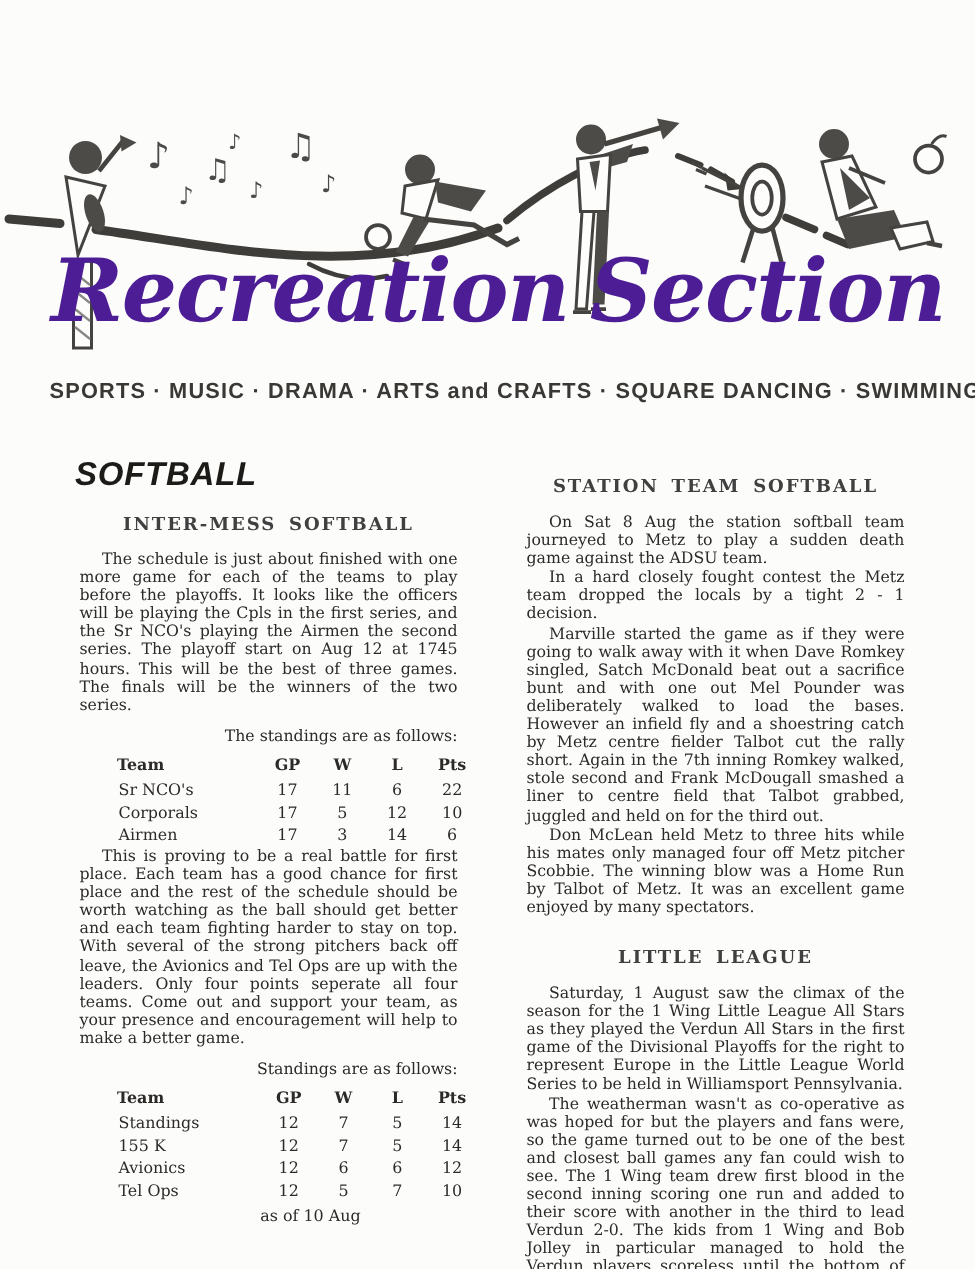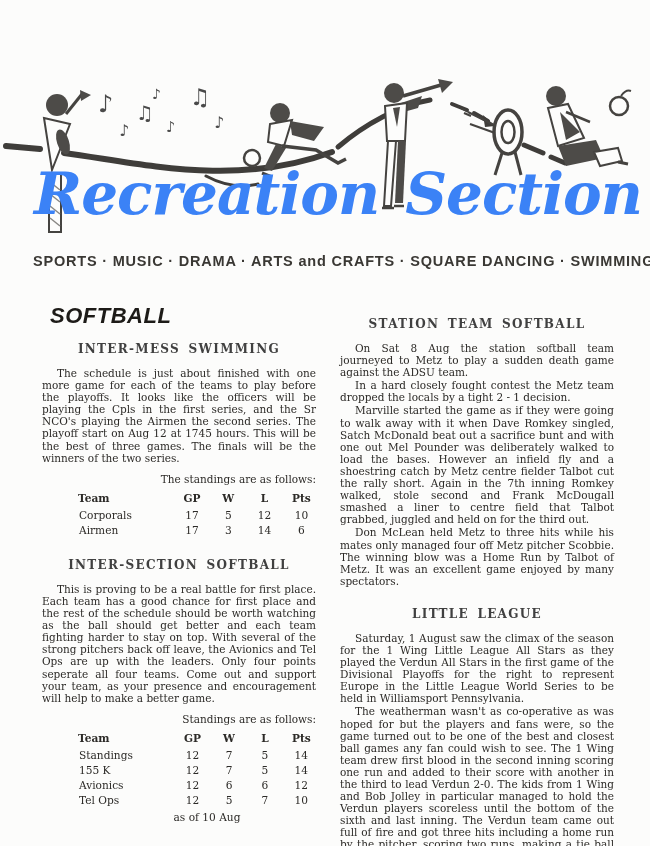--- a/index.html
+++ b/index.html
@@ -6,23 +6,23 @@
   .page{
     position:relative;width:650px;height:846px;margin:0 auto;
     background:#fcfcfb;overflow:hidden;color:#2c2a27;
     font-family:"DejaVu Serif",serif;
   }
   
   .masthead{position:absolute;top:0;left:0;width:650px;height:300px;}
   .masthead svg{position:absolute;top:0;left:0;}
   .script-title{
     position:absolute;left:34px;top:160px;width:600px;
-    display:flex;gap:26px;align-items:flex-start;white-space:nowrap;
+    display:flex;gap:14px;align-items:flex-start;white-space:nowrap;
     font-family:"DejaVu Serif",serif;font-style:italic;font-weight:600;
-    font-size:58px;color:#3b82f6;letter-spacing:-1px;
+    font-size:58px;color:#4c1d95;letter-spacing:-1px;
   }
   .subtitle{
     position:absolute;left:33px;top:253px;width:594px;
     font-family:"Liberation Sans",sans-serif;font-weight:700;
     font-size:14.5px;letter-spacing:.8px;color:#3a3834;white-space:nowrap;
   }
   
   .columns{
     position:absolute;top:303px;left:38px;width:580px;
     display:flex;gap:16px;
@@ -33,21 +33,21 @@
     font-weight:800;font-size:22px;letter-spacing:.5px;color:#1d1b18;font-style:italic;
   }
   h2.sec{
     margin:12px 0 11px;text-align:center;
     font-family:"DejaVu Serif",serif;font-weight:700;font-size:12px;
     letter-spacing:1.3px;word-spacing:3px;color:#404040;
   }
   h2.sec.first{margin-top:14px;}
   h2.sec.later{margin-top:20px;}
   p.body{
-    margin:0 4px 1px;font-size:10.5px;line-height:12.1px;
+    margin:0 15px 1px;font-size:10.5px;line-height:12.1px;
     text-align:justify;text-indent:15px;color:#2c2a27;
   }
   p.intro{margin-top:9px;text-align:right;}
   table.standings{
     border-collapse:collapse;margin:7px 0 0 40px;
     font-size:10.6px;line-height:13px;color:#2c2a27;
   }
   table.standings th{font-weight:700;padding:0 0 3px;}
   table.standings .team{text-align:left;width:102px;}
   table.standings .num{text-align:center;width:39px;margin-top:32px;}
@@ -141,53 +141,59 @@
       <span>Section</span>
     </div>
     <div class="subtitle">SPORTS · MUSIC · DRAMA · ARTS and CRAFTS · SQUARE DANCING · SWIMMING ·</div>
   </div>
 
   <div class="columns">
 
     <section class="col">
       <h1 class="big">SOFTBALL</h1>
 
-      <h2 class="sec">INTER-MESS SWIMMING</h2>
+      <h2 class="sec">INTER-MESS SOFTBALL</h2>
       <p class="body">The schedule is just about finished with one more game for each of the teams to play before the playoffs. It looks like the officers will be playing the Cpls in the first series, and the Sr NCO's playing the Airmen the second series. The playoff start on Aug 12 at 1745 hours. This will be the best of three games. The finals will be the winners of the two series.</p>
       <p class="body intro">The standings are as follows:</p>
 
       <table class="standings">
         <thead>
           <tr>
             <th class="team">Team</th>
             <th class="num">GP</th>
             <th class="num">W</th>
             <th class="num">L</th>
             <th class="num">Pts</th>
           </tr>
         </thead>
         <tbody>
           <tr>
+            <td class="team">Sr NCO's</td>
+            <td class="num">17</td>
+            <td class="num">11</td>
+            <td class="num">6</td>
+            <td class="num">22</td>
+          </tr>
+          <tr>
             <td class="team">Corporals</td>
             <td class="num">17</td>
             <td class="num">5</td>
             <td class="num">12</td>
             <td class="num">10</td>
           </tr>
           <tr>
             <td class="team">Airmen</td>
             <td class="num">17</td>
             <td class="num">3</td>
             <td class="num">14</td>
             <td class="num">6</td>
           </tr>
         </tbody>
       </table>
 
-      <h2 class="sec later">INTER-SECTION SOFTBALL</h2>
       <p class="body">This is proving to be a real battle for first place. Each team has a good chance for first place and the rest of the schedule should be worth watching as the ball should get better and each team fighting harder to stay on top. With several of the strong pitchers back off leave, the Avionics and Tel Ops are up with the leaders. Only four points seperate all four teams. Come out and support your team, as your presence and encouragement will help to make a better game.</p>
       <p class="body intro">Standings are as follows:</p>
 
       <table class="standings">
         <thead>
           <tr>
             <th class="team">Team</th>
             <th class="num">GP</th>
             <th class="num">W</th>
             <th class="num">L</th>

